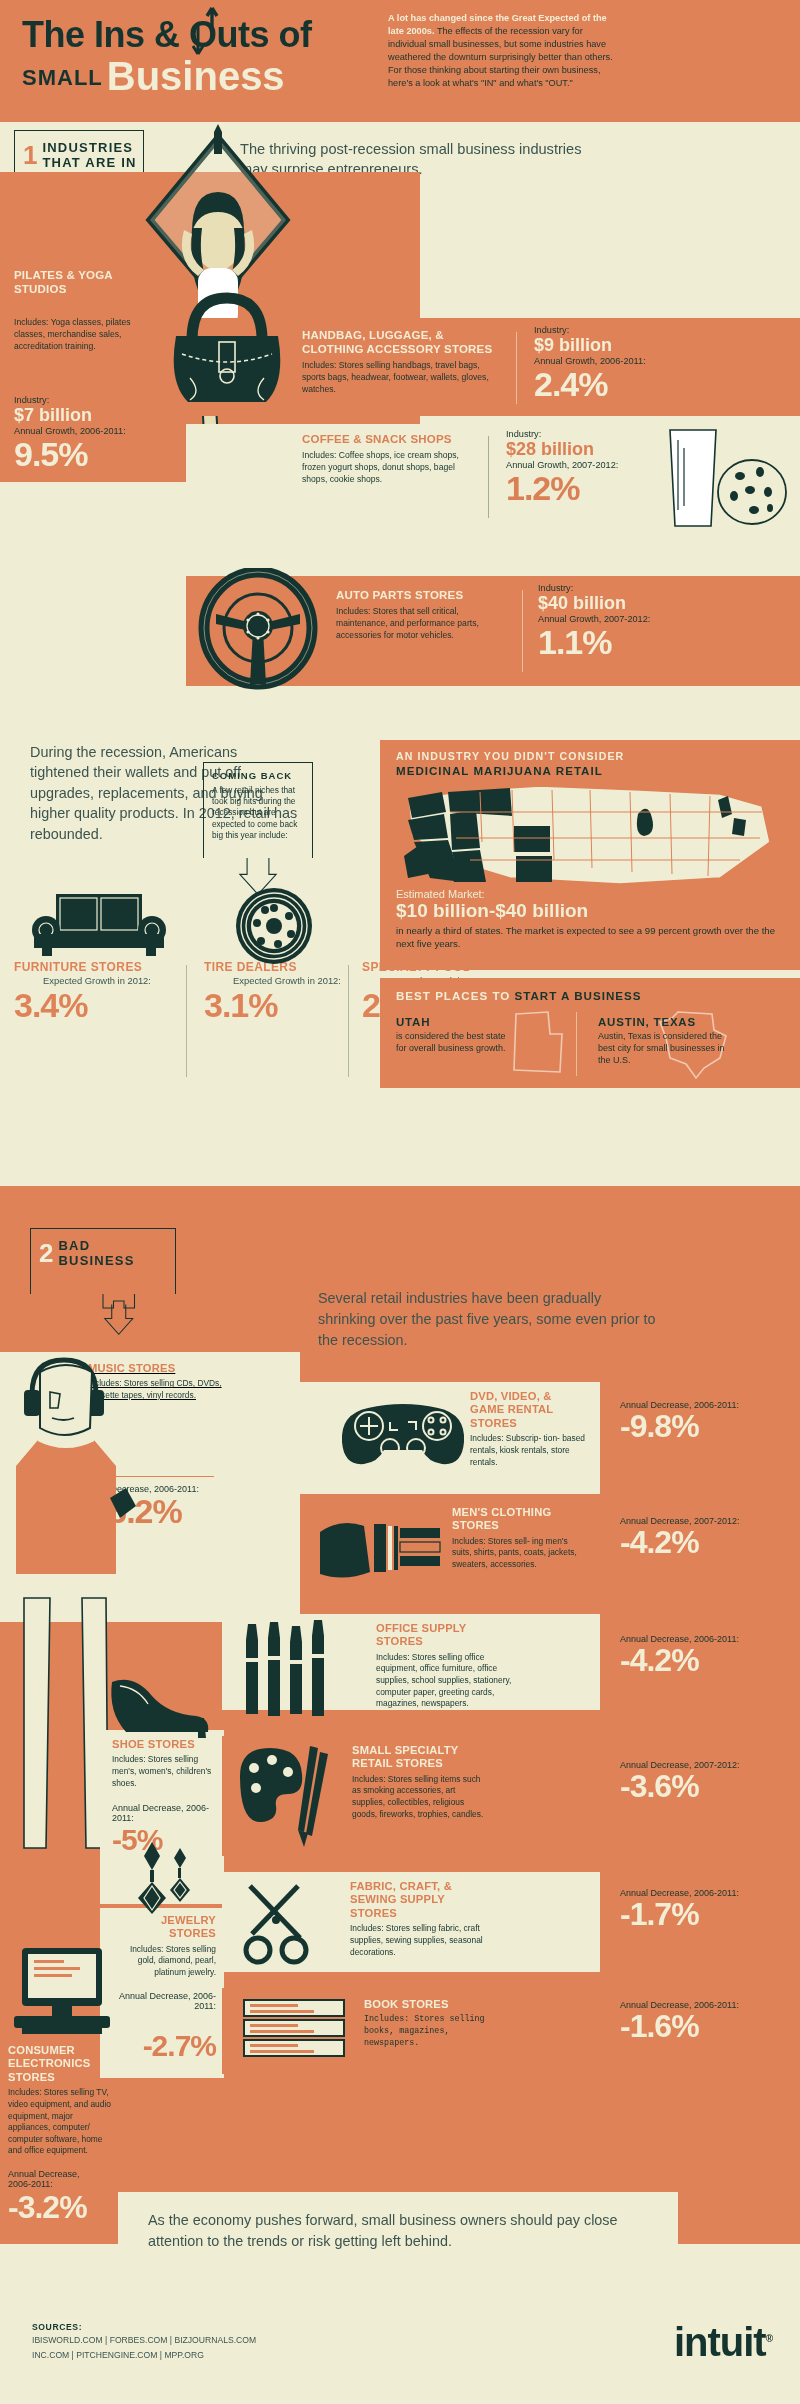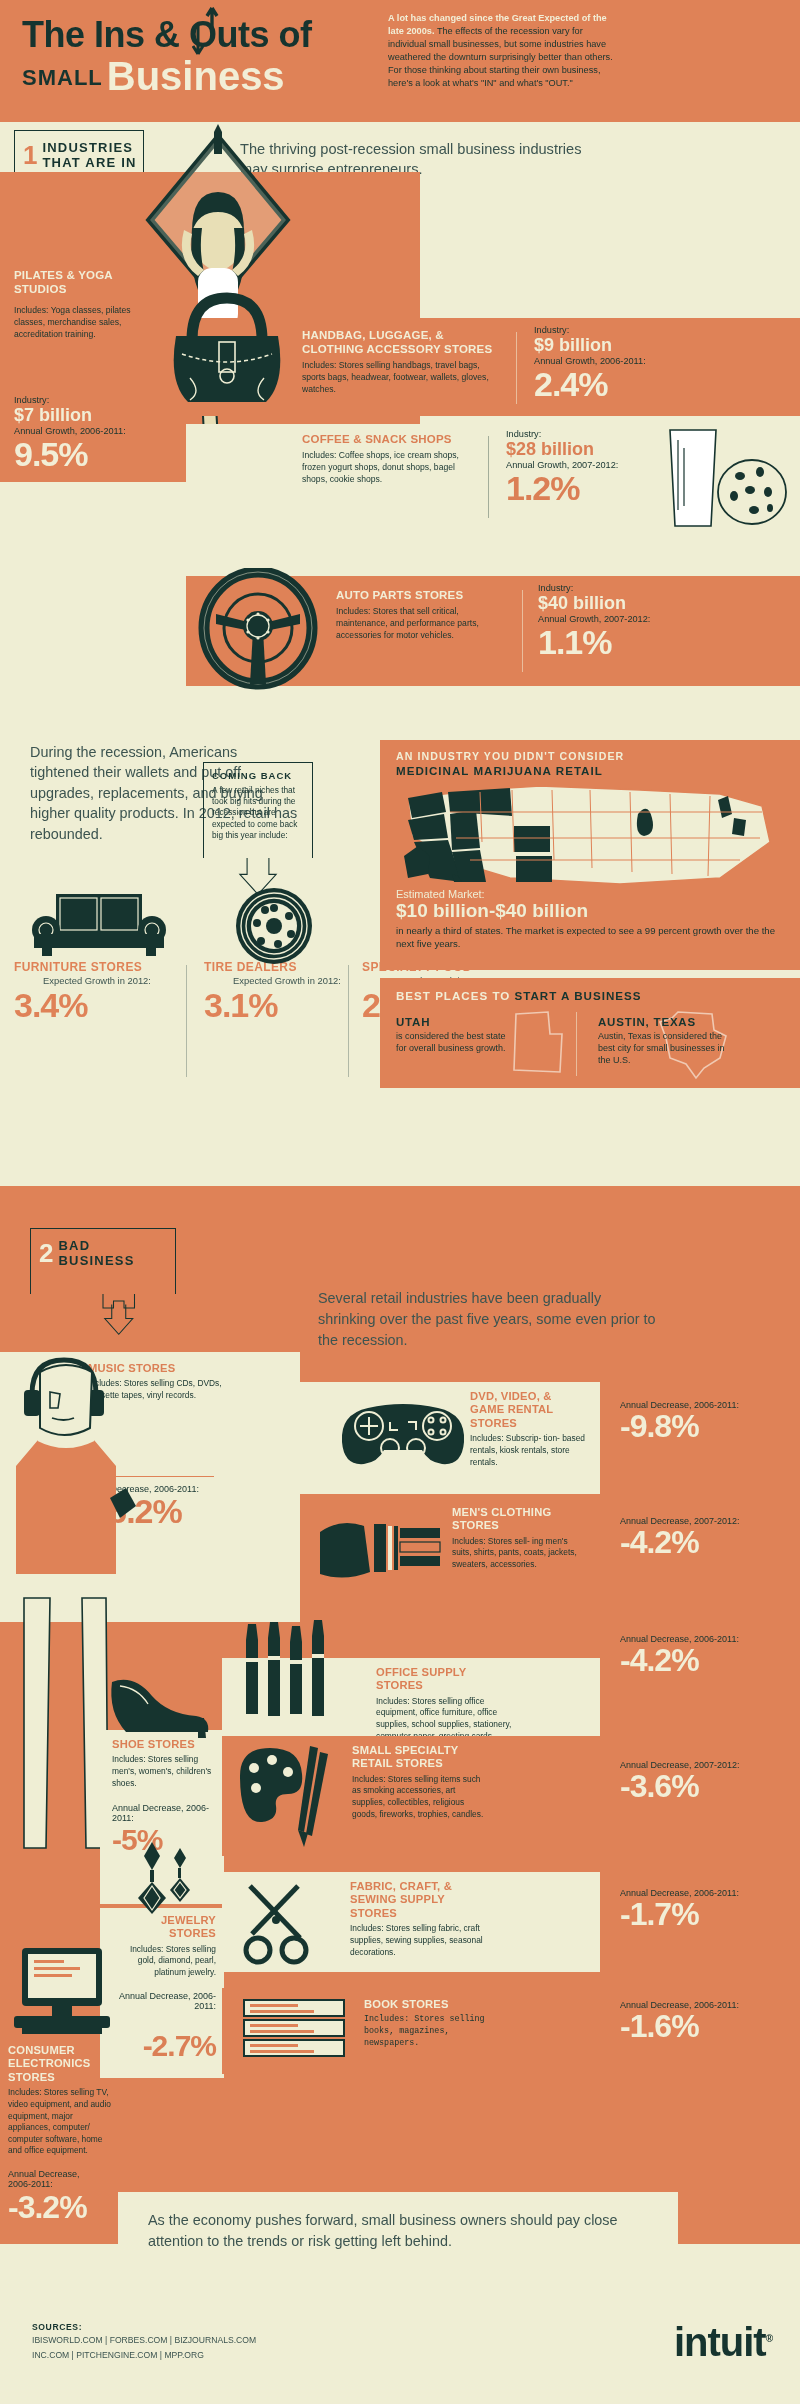--- a/index.html
+++ b/index.html
@@ -205,21 +205,21 @@
       <path d="M80 152 q-22 -16 -14 -46 l8 4 q-6 22 12 36z" fill="#e8dfb6"></path>
       <path d="M120 152 q22 -16 14 -46 l-8 4 q6 22 -12 36z" fill="#e8dfb6"></path>
       <rect x="82" y="200" width="36" height="54" fill="#16342f"></rect>
       <rect x="96" y="208" width="5" height="46" fill="#e8dfb6"></rect>
       <path d="M86 252 q-3 40 2 78 l14 0 q-6 -40 -2 -78z" fill="#e8dfb6" stroke="#16342f" stroke-width="2"></path>
       <path d="M112 252 q16 24 -4 38 l-10 -6 q14 -10 2 -30z" fill="#e8dfb6" stroke="#16342f" stroke-width="2"></path>
     </svg>
 
     <div class="pilates-txt">
       <div class="cardtitle c-cream">PILATES &amp; YOGA STUDIOS</div>
-      <div class="cardbody c-dark" style="margin-top:8px;">Includes: Yoga classes, pilates classes, merchandise sales, accreditation training.</div>
+      <div class="cardbody c-dark" style="margin-top:20px;">Includes: Yoga classes, pilates classes, merchandise sales, accreditation training.</div>
     </div>
     <div class="pilates-stat">
       <div class="statlabel c-dark">Industry:</div>
       <div class="statbig c-cream">$7 billion</div>
       <div class="statlabel c-dark">Annual Growth, 2006-2011:</div>
       <div class="statpct c-cream">9.5%</div>
     </div>
   </div>
 
   <div class="card-orange hb-bg">
@@ -436,21 +436,21 @@
       </span>
     </div>
   </div>
   <svg class="tag-arrow-2" width="52" height="48" viewBox="0 0 52 48">
     <path d="M2 0 L2 16 L14 16 L14 8 L26 8 L26 16 L38 16 L38 0" fill="none" stroke="#16342f" stroke-width="1.2"></path>
     <path d="M12 12 L12 28 L4 28 L20 46 L36 28 L28 28 L28 12" fill="none" stroke="#16342f" stroke-width="1.2"></path>
   </svg>
   <div class="sec3-intro">Several retail industries have been gradually shrinking over the past five years, some even prior to the recession.</div>
 
   <div class="card-cream" style="left:0;top:1352px;width:300px;height:270px;">
-    <div style="position:absolute;left:88px;top:10px;width:140px;">
+    <div style="position:absolute;left:88px;top:10px;width:140px;text-decoration:underline;">
       <div class="bb-title c-orange">MUSIC STORES</div>
       <div class="bb-body c-dark" style="margin-top:3px;">Includes: Stores selling CDs, DVDs, cassette tapes, vinyl records.</div>
     </div>
     <div class="rule" style="left:80px;top:124px;width:134px;background:#df8257;"></div>
     <div style="position:absolute;left:80px;top:132px;width:180px;">
       <div class="bb-lbl c-dark">Annual Decrease, 2006-2011:</div>
       <div class="bb-pct c-orange" style="font-size:34px;">-16.2%</div>
     </div>
   </div>
 
@@ -508,21 +508,21 @@
     <rect x="78" y="14" width="4" height="44" fill="#16342f"></rect>
     <rect x="84" y="16" width="40" height="10" fill="#16342f"></rect>
     <rect x="84" y="30" width="40" height="10" fill="#df8257" stroke="#16342f" stroke-width="1.2"></rect>
     <rect x="84" y="44" width="40" height="10" fill="#16342f"></rect>
   </svg>
   <div style="position:absolute;left:620px;top:1516px;width:160px;">
     <div class="bb-lbl c-dark">Annual Decrease, 2007-2012:</div>
     <div class="bb-pct c-cream" style="font-size:32px;">-4.2%</div>
   </div>
 
-  <div class="card-cream" style="left:222px;top:1614px;width:378px;height:96px;margin-top:44px;">
+  <div class="card-cream" style="left:222px;top:1614px;width:378px;height:96px;">
     <div style="position:absolute;left:154px;top:8px;width:140px;">
       <div class="bb-title c-orange">OFFICE SUPPLY STORES</div>
       <div class="bb-body c-dark" style="margin-top:3px;">Includes: Stores selling office equipment, office furniture, office supplies, school supplies, stationery, computer paper, greeting cards, magazines, newspapers.</div>
     </div>
   </div>
   <svg class="ill" style="left:232px;top:1618px;" width="110" height="106" viewBox="0 0 110 106">
     <g fill="#16342f">
       <path d="M16 6 l8 0 l2 16 l-12 0z"></path>
         <rect x="14" y="22" width="12" height="74"></rect>
       <path d="M38 4 l8 0 l2 16 l-12 0z"></path>

